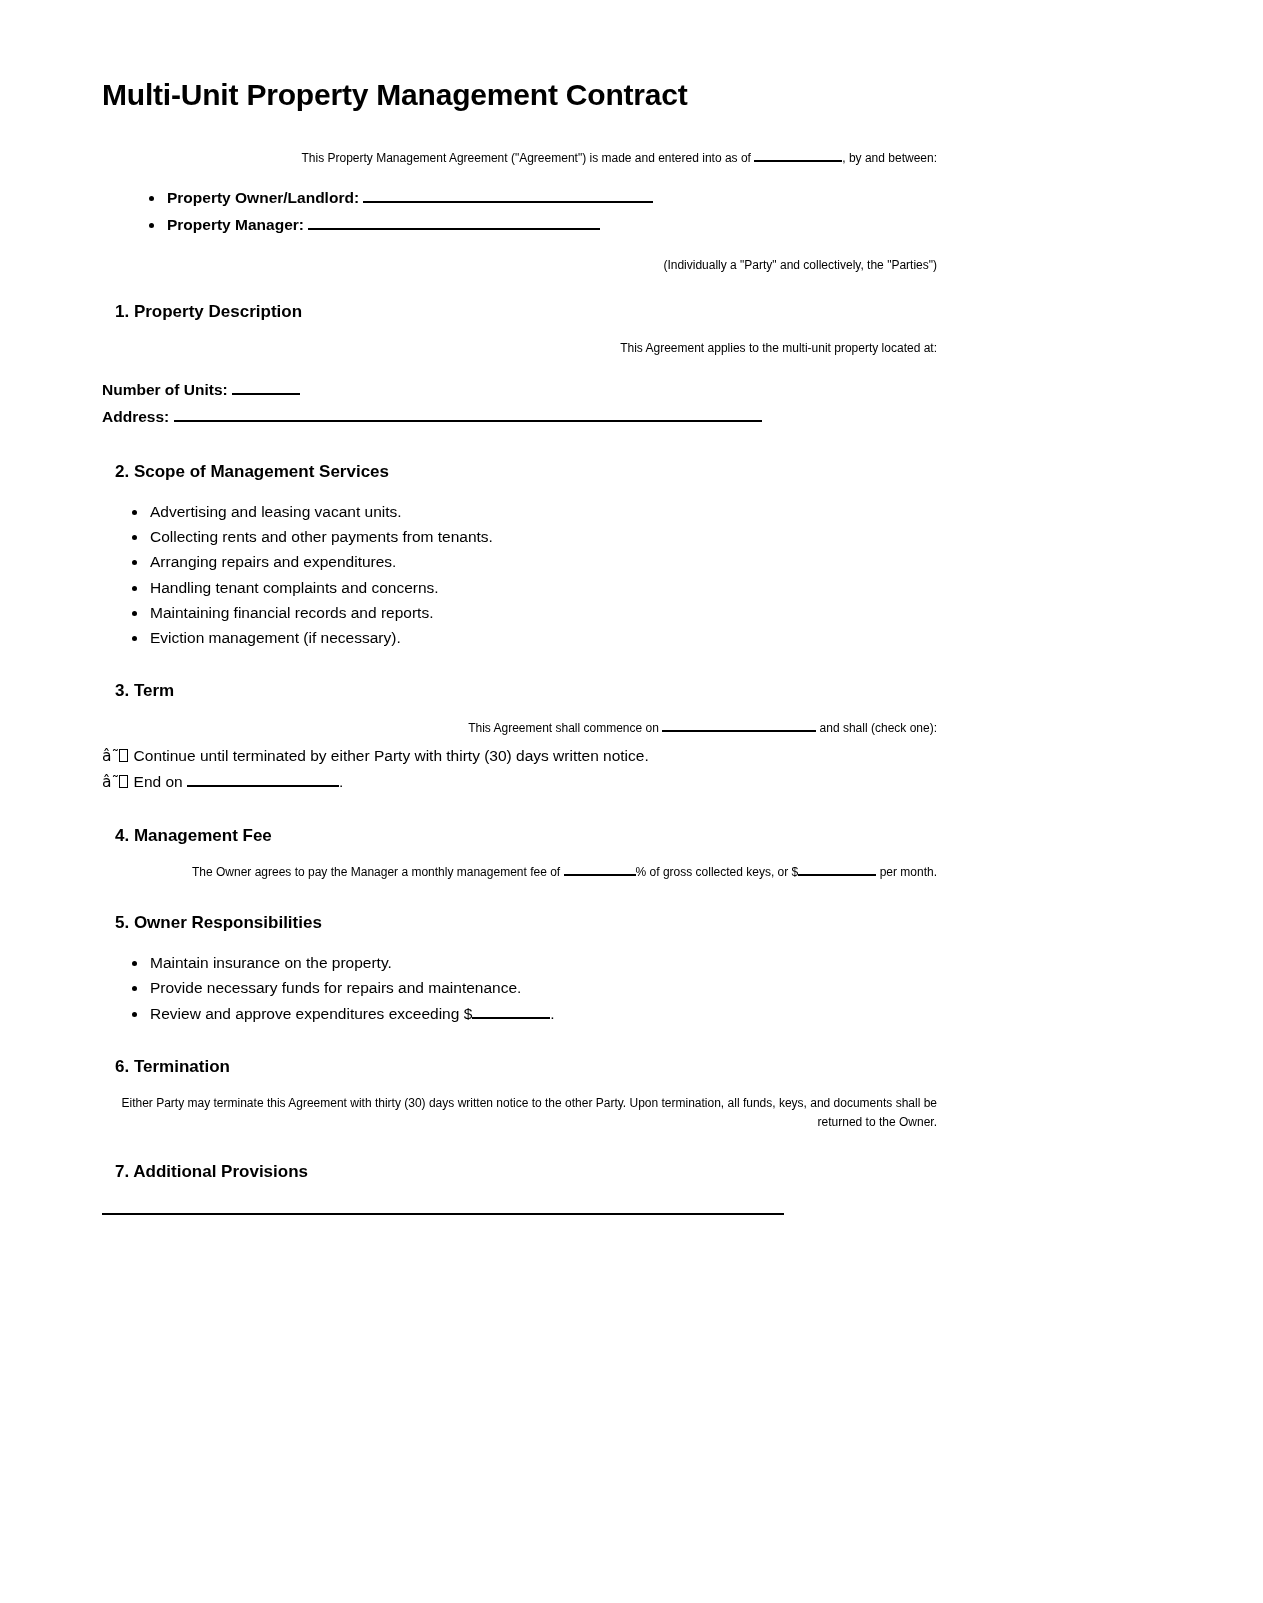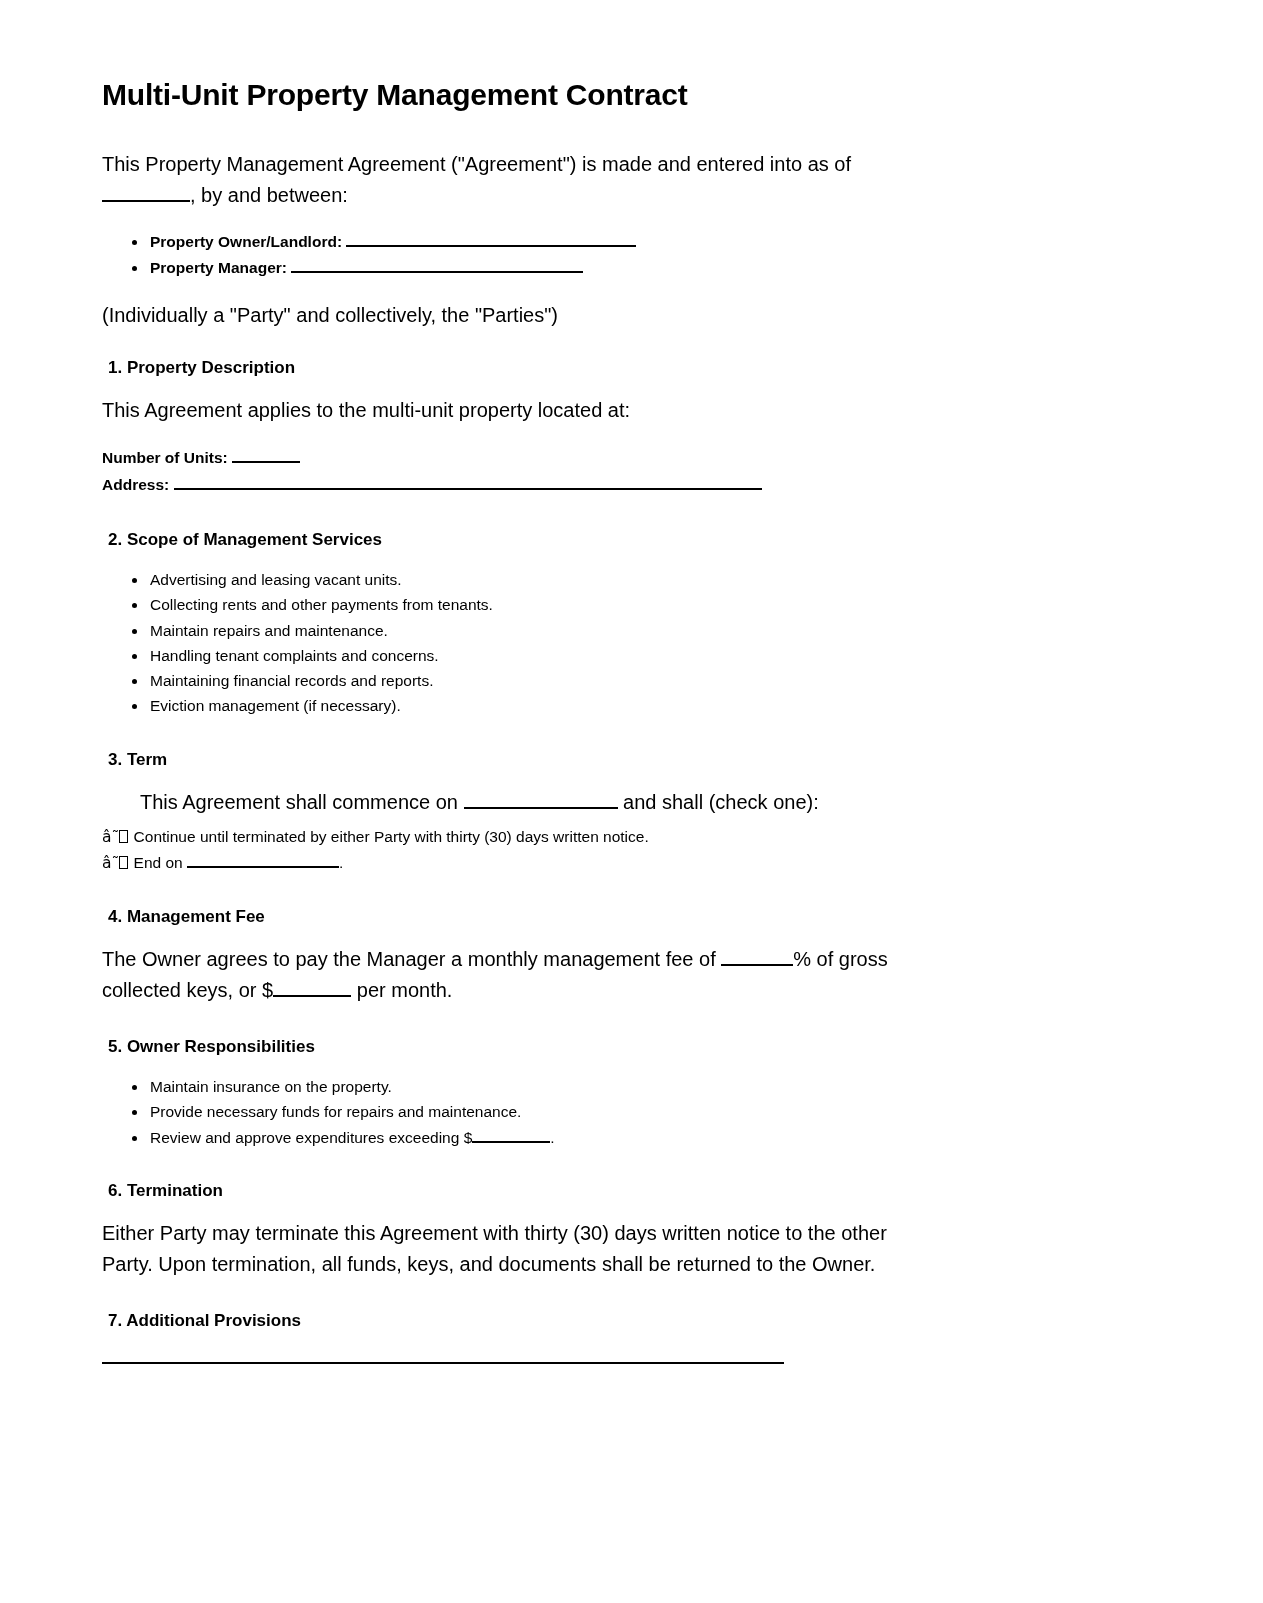--- a/index.html
+++ b/index.html
@@ -27,34 +27,35 @@
 
   .doc-title {
     font-size: 30px;
     font-weight: bold;
     letter-spacing: -0.2px;
     margin: 0 0 36px 0;
     line-height: 1.15;
   }
 
   p.para {
-    font-size: 20px;
+    font-size: 12px;
     line-height: 1.55;
     margin: 0 0 18px 0;
+    text-align: right;
   }
 
   p.tight {
     margin-bottom: 6px;
     margin-left: 38px;
   }
 
   h2.section {
     font-size: 17px;
     font-weight: bold;
-    margin: 30px 0 16px 6px;
+    margin: 30px 0 16px 13px;
     line-height: 1.3;
   }
 
   h2.section:first-of-type {
     margin-top: 26px;
   }
 
   ul.bullets {
     margin: 0 0 18px 0;
     padding-left: 46px;
@@ -64,20 +65,21 @@
   ul.bullets li {
     font-size: 15.5px;
     line-height: 1.63;
     margin: 0;
     padding-left: 2px;
   }
 
   ul.bullets.parties li {
     font-weight: bold;
     line-height: 1.72;
+    margin-left: 17px;
   }
 
   ul.bullets.parties li .fill {
     font-weight: bold;
   }
 
   .fill {
     display: inline-block;
     border-bottom: 2px solid #000;
     vertical-align: baseline;
@@ -166,21 +168,21 @@
       <span>Address:</span>
       <span class="fill w-addr"></span>
     </div>
   </div>
 
   <h2 class="section">2. Scope of Management Services</h2>
 
   <ul class="bullets">
     <li>Advertising and leasing vacant units.</li>
     <li>Collecting rents and other payments from tenants.</li>
-    <li>Maintain repairs and maintenance.</li>
+    <li>Arranging repairs and expenditures.</li>
     <li>Handling tenant complaints and concerns.</li>
     <li>Maintaining financial records and reports.</li>
     <li>Eviction management (if necessary).</li>
   </ul>
 
   <h2 class="section">3. Term</h2>
 
   <p class="para tight">
     <span>This Agreement shall commence on</span>
     <span class="fill w-term"></span>

